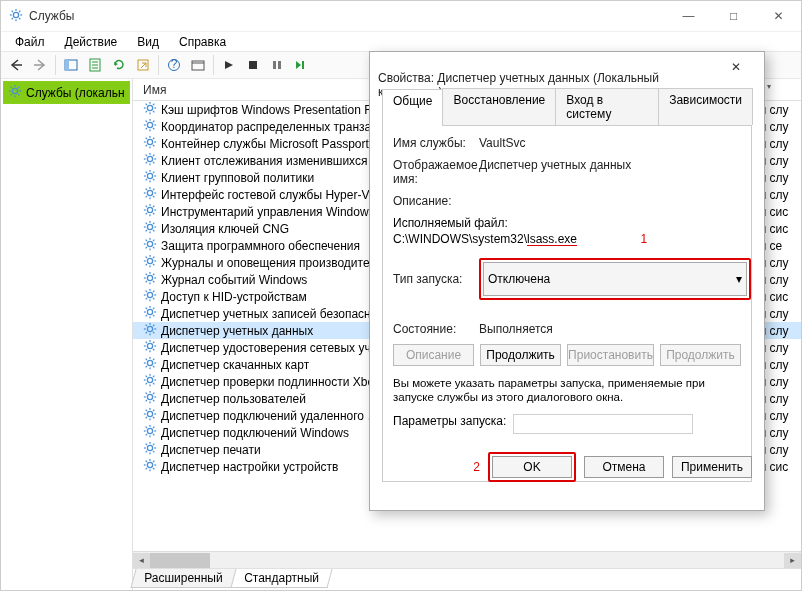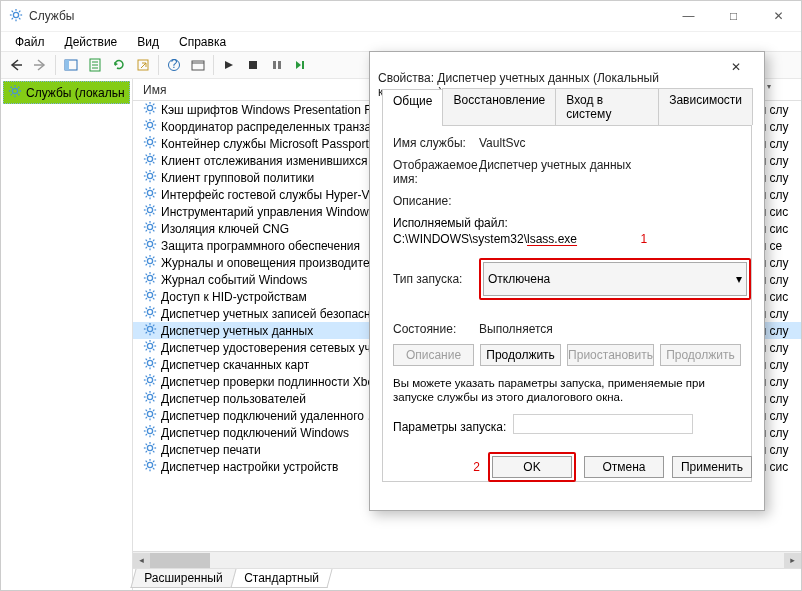--- a/index.html
+++ b/index.html
@@ -661,21 +661,21 @@
           <div class="lbl">Состояние:</div>
           <div class="val">Выполняется</div>
         </div>
         <div class="statebtns">
           <div class="sbtn2 disabled">Описание</div>
           <div class="sbtn2">Продолжить</div>
           <div class="sbtn2 disabled">Приостановить</div>
           <div class="sbtn2 disabled">Продолжить</div>
         </div>
         <div style="font-size:11.5px; line-height:14px; margin-bottom:10px;">Вы можете указать параметры запуска, применяемые при запуске службы из этого диалогового окна.</div>
-        <div class="frow" style="align-items:flex-end;">
+        <div class="frow" style="align-items:flex-start;">
           <div style="width:120px;">Параметры запуска:</div>
           <input class="paraminput" style="">
         </div>
       </div>
 
       <div class="dlg-buttons">
         <span class="num-annot">2</span>
         <div class="redbox" style="padding:2px;">
           <div class="dbtn">OK</div>
         </div>

